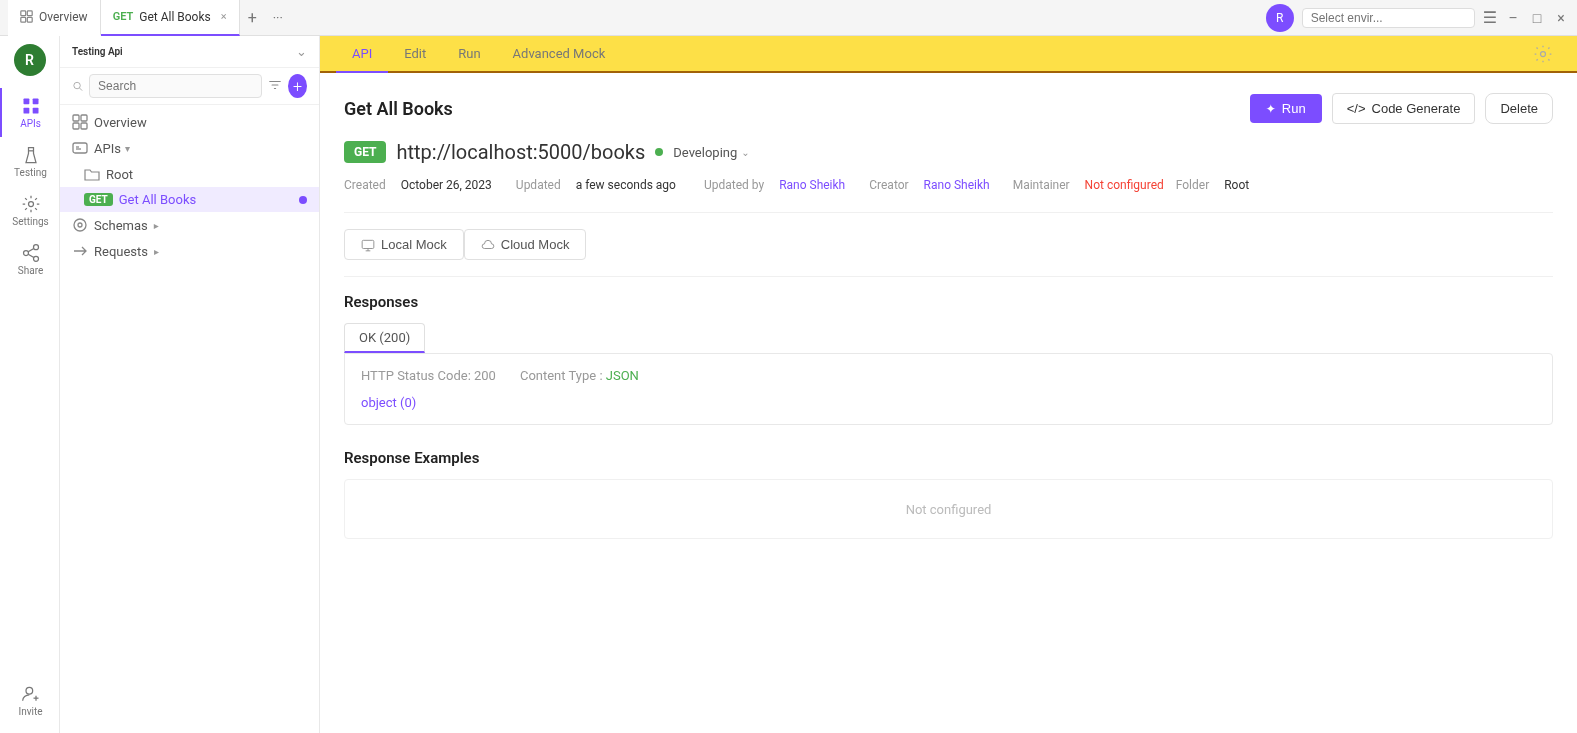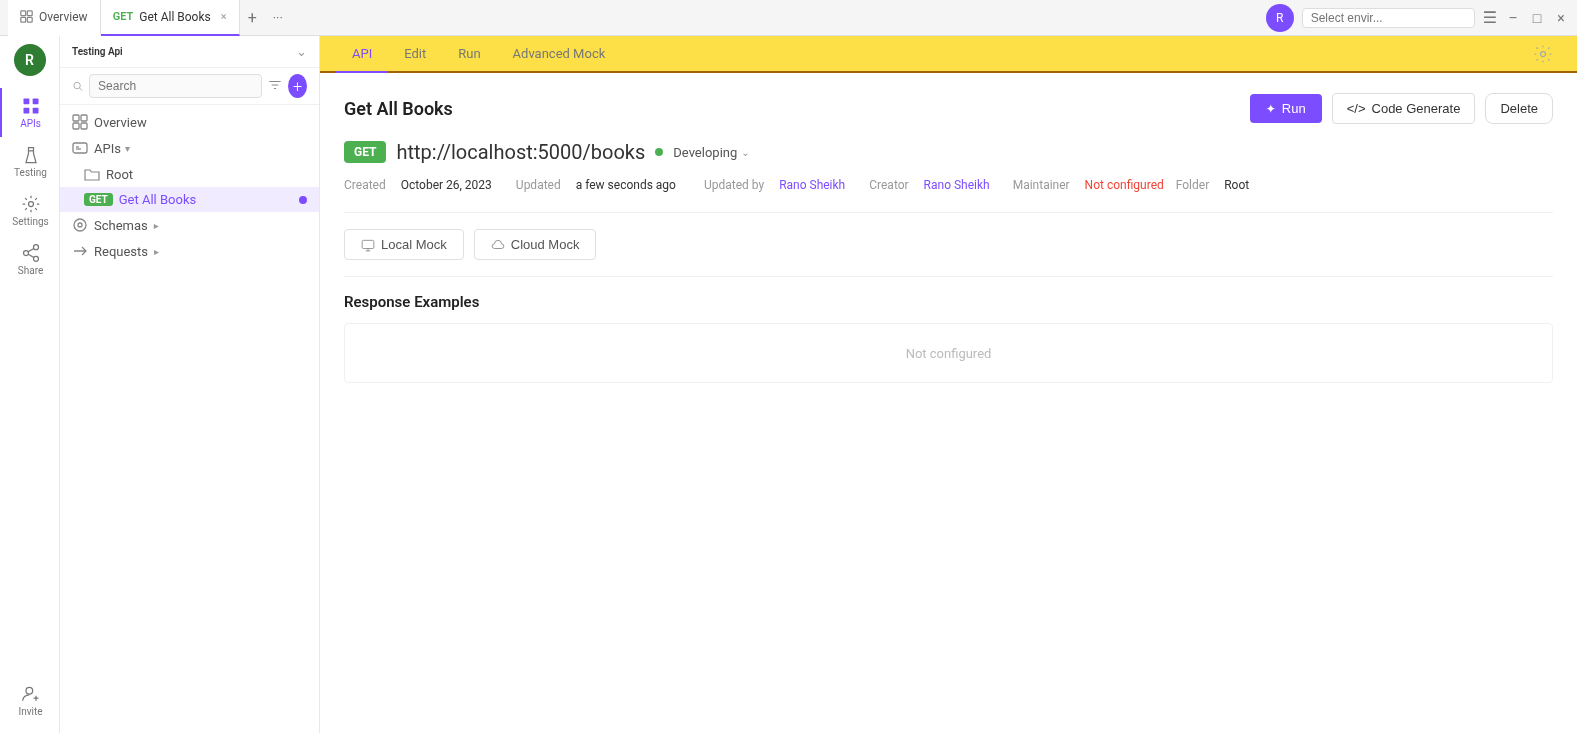--- a/index.html
+++ b/index.html
@@ -145,21 +145,21 @@
     .meta-label { color: #999; }
     .meta-value { color: #333; }
     .meta-value.link { color: #7c4dff; }
     .meta-value.red { color: #f44336; }
 
     
     .section-title { font-size: 15px; font-weight: 600; color: #222; margin-bottom: 12px; }
     .section-divider { border: none; border-top: 1px solid #f0f0f0; margin: 16px 0; }
 
     
-    .mock-buttons { display: flex; gap: 10px; margin-bottom: 4px; }
+    .mock-buttons { display: flex; margin-bottom: 4px; }
     .mock-btn {
       display: flex; align-items: center; gap: 6px; padding: 7px 16px;
       border: 1px solid #e0e0e0; border-radius: 4px; cursor: pointer;
       background: #fff; font-size: 13px; color: #555;
     }
 
     
     .params-none { color: #999; font-size: 13px; margin-bottom: 20px; }
 
     
@@ -410,20 +410,33 @@
               <path d="M18 10a6 6 0 00-12 0 4 4 0 000 8h12a4 4 0 000-8z" stroke="#888" stroke-width="1.5"></path>
             </svg>
             <span>Cloud Mock</span>
           </button>
         </div>
       </div>
 
       <hr class="section-divider">
 
 
+      <div>
+        <div class="section-title">Responses</div>
+        <div class="response-tab">OK (200)</div>
+        <div class="response-panel">
+          <div class="response-meta">
+            <span>HTTP Status Code: 200</span>
+            <span>
+              Content Type :&nbsp;<span style="color:#4caf50">JSON</span>
+            </span>
+          </div>
+          <span class="object-link">object (0)</span>
+        </div>
+      </div>
 
       <div>
         <div class="section-title">Response Examples</div>
         <div style="border:1px solid #f0f0f0;border-radius:4px;min-height:60px;display:flex;align-items:center;justify-content:center;">
           <span class="not-configured-placeholder">Not configured</span>
         </div>
       </div>
     </div>
   </div>
 </div>

